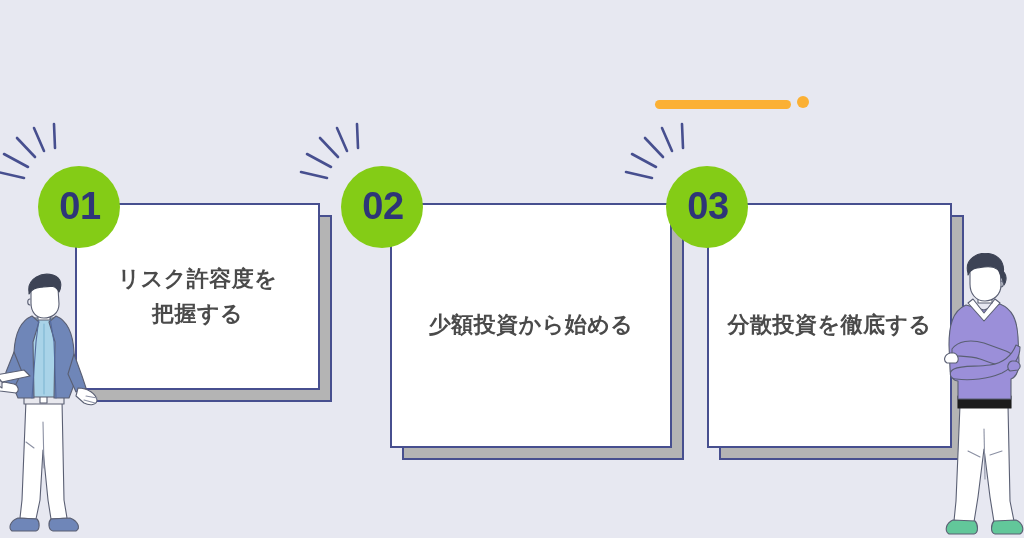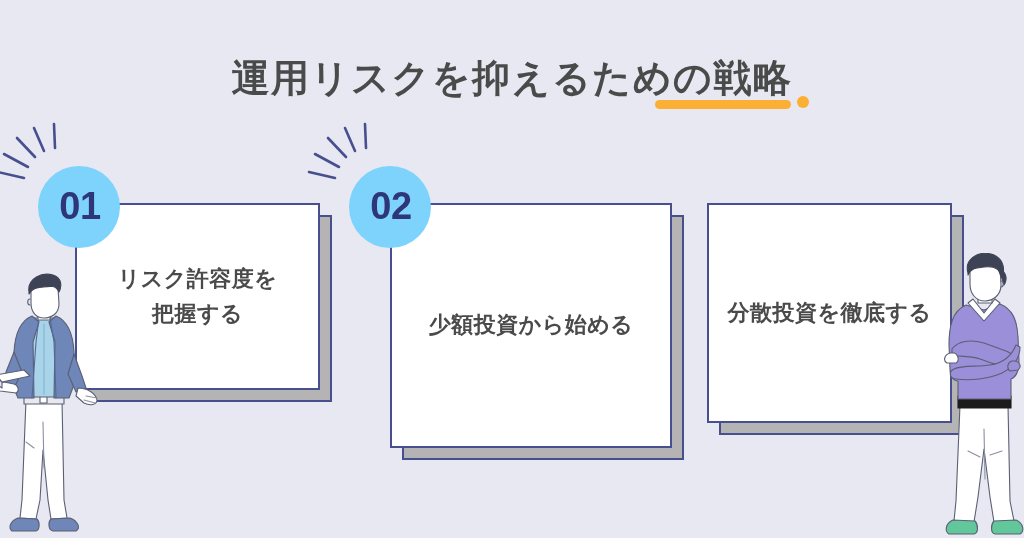--- a/index.html
+++ b/index.html
@@ -111,21 +111,21 @@
     height: 82px;
     z-index: 5;
   }
   .badge-circle {
     position: absolute;
     left: 0;
     top: 0;
     width: 82px;
     height: 82px;
     border-radius: 50%;
-    background: #7dd3fc;
+    background: #84cc16;
     display: flex;
     align-items: center;
     justify-content: center;
   }
   .badge-num {
     font-size: 38px;
     font-weight: bold;
     color: #2e3578;
     letter-spacing: -0.5px;
     line-height: 1;
@@ -146,25 +146,20 @@
     position: absolute;
     z-index: 6;
   }
   .person svg { display: block; }
 </style>
 </head>
 <body>
 
 <div id="stage">
 
-  <div class="title-wrap">
-    <div class="title-inner">
-      <div class="page-title">運用リスクを抑えるための戦略</div>
-    </div>
-  </div>
   <div class="title-underline"></div>
   <div class="title-dot"></div>
 
   <div class="card" style="left:75px; top:203px; width:245px; height:187px;">
     <div class="card-shadow"></div>
     <div class="card-face">
       <div class="card-text">リスク許容度を
 把握する</div>
     </div>
   </div>
@@ -184,41 +179,57 @@
       <span class="badge-num">01</span>
     </div>
   </div>
 
   <div class="card" style="left:390px; top:203px; width:282px; height:245px;">
     <div class="card-shadow"></div>
     <div class="card-face">
       <div class="card-text">少額投資から始める</div>
     </div>
   </div>
-  <div class="badge" style="left:349px; top:166px;">
+  <div class="badge" style="left:341px; top:166px;">
     <div class="badge-rays">
       <svg width="130" height="130" viewBox="0 0 130 130" fill="none">
         <g stroke="#474f8f" stroke-width="2.6" stroke-linecap="round">
           <line x1="4" y1="50" x2="30" y2="56"></line>
           <line x1="10" y1="32" x2="34" y2="45"></line>
           <line x1="23" y1="16" x2="41" y2="35"></line>
           <line x1="40" y1="6" x2="50" y2="29"></line>
           <line x1="60" y1="2" x2="61" y2="26"></line>
         </g>
       </svg>
     </div>
     <div class="badge-circle">
       <span class="badge-num">02</span>
     </div>
   </div>
 
-  <div class="card" style="left:707px; top:203px; width:245px; height:220px;">
+  <div class="card" style="left:707px; top:203px; width:245px; height:245px;">
     <div class="card-shadow"></div>
     <div class="card-face">
       <div class="card-text">分散投資を徹底する</div>
+    </div>
+  </div>
+  <div class="badge" style="left:666px; top:166px;">
+    <div class="badge-rays">
+      <svg width="130" height="130" viewBox="0 0 130 130" fill="none">
+        <g stroke="#474f8f" stroke-width="2.6" stroke-linecap="round">
+          <line x1="4" y1="50" x2="30" y2="56"></line>
+          <line x1="10" y1="32" x2="34" y2="45"></line>
+          <line x1="23" y1="16" x2="41" y2="35"></line>
+          <line x1="40" y1="6" x2="50" y2="29"></line>
+          <line x1="60" y1="2" x2="61" y2="26"></line>
+        </g>
+      </svg>
+    </div>
+    <div class="badge-circle">
+      <span class="badge-num">03</span>
     </div>
   </div>
 
   <div class="person" style="left:-4px; top:272px; width:112px; height:266px;">
     <svg width="112" height="266" viewBox="0 0 112 266" fill="none">
       <g stroke="#5a5f73" stroke-width="1.1" stroke-linejoin="round" stroke-linecap="round">
 
         <path d="M30 128 L26 228 L24 246 L40 247 L44 228 L47 178 L52 228 L55 247 L71 246 L68 228 L66 128 Z" fill="#ffffff"></path>
         <path d="M47 150 L48 196" stroke="#8b90a3" fill="none"></path>
         <path d="M30 170 L38 176" stroke="#8b90a3" fill="none"></path>

